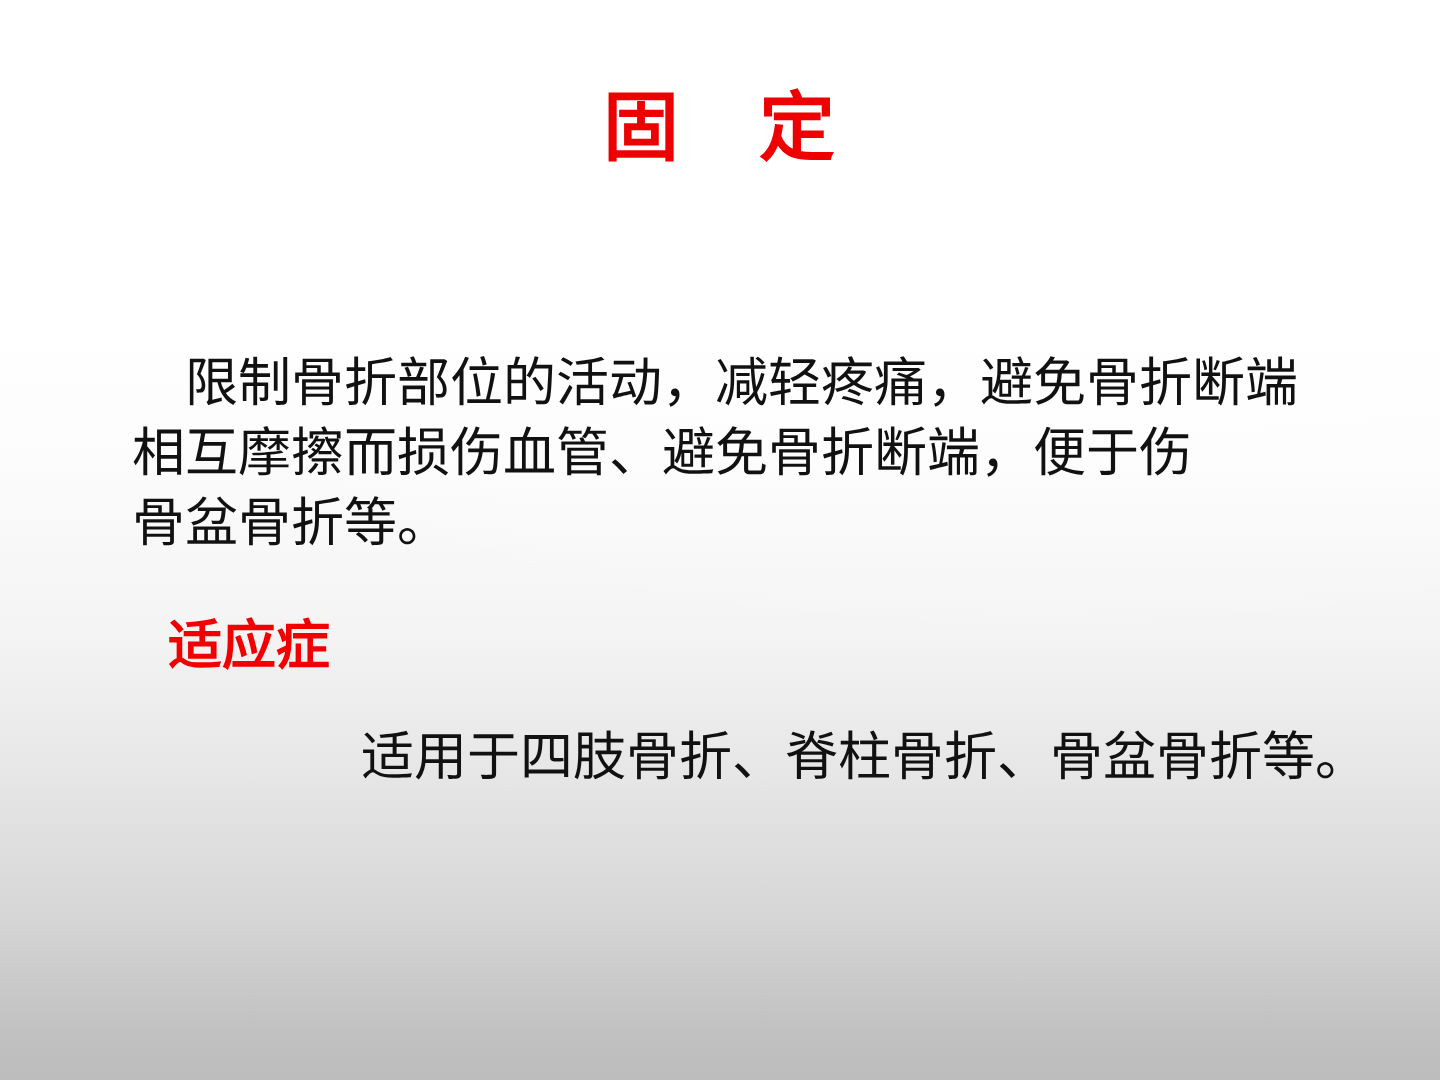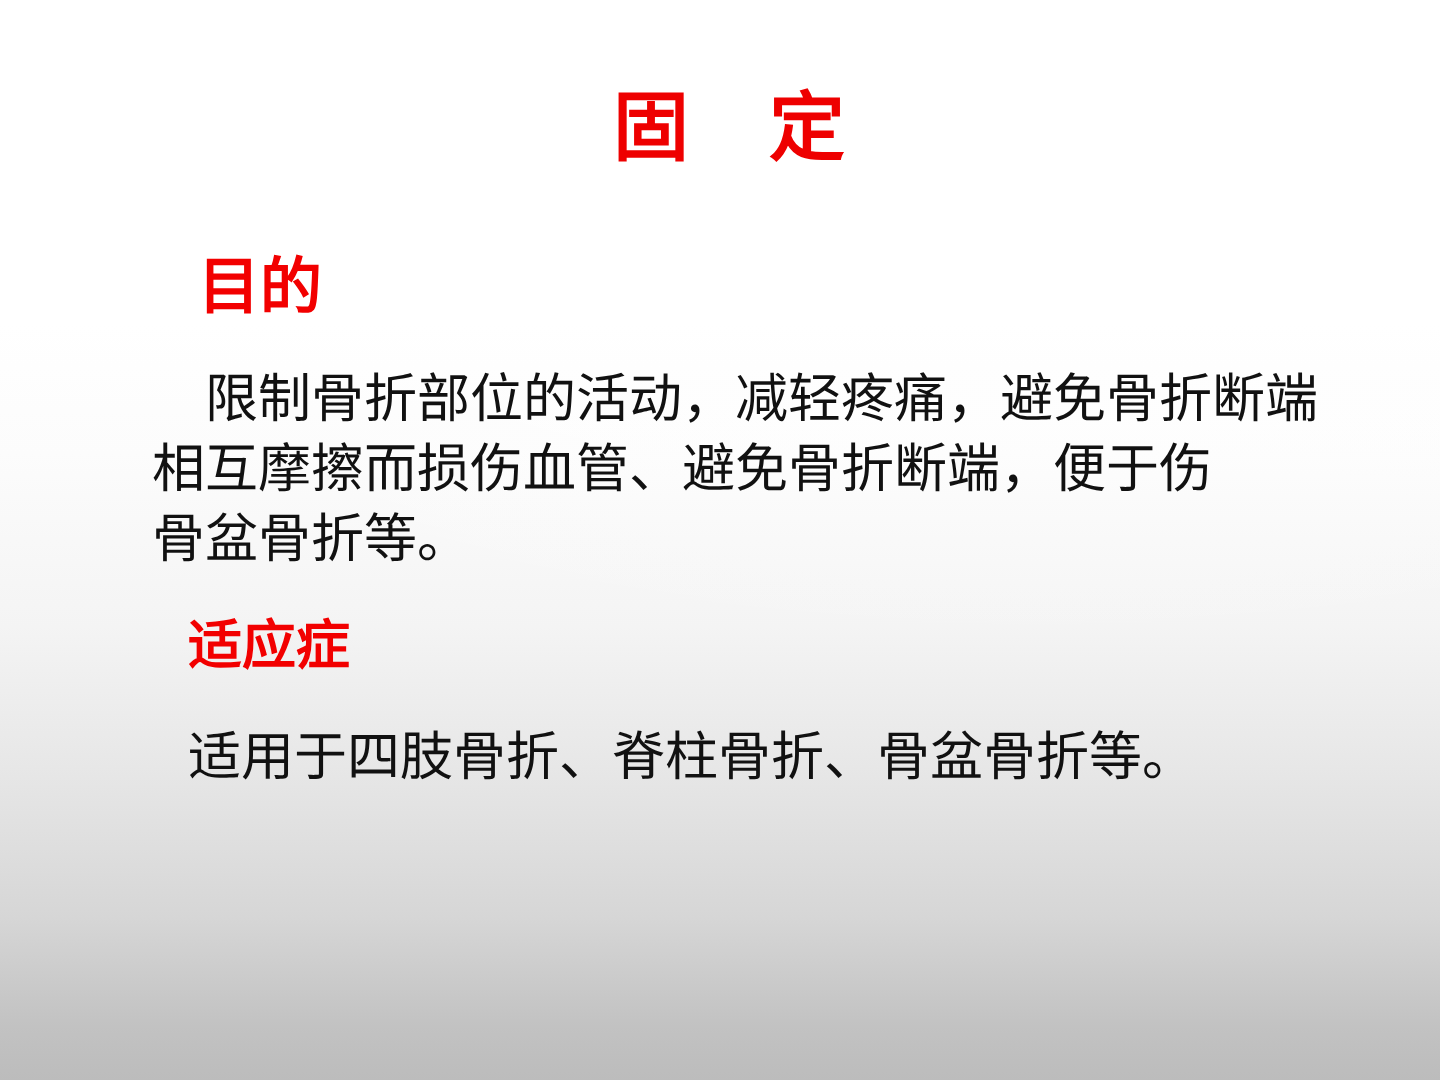--- a/index.html
+++ b/index.html
@@ -25,21 +25,20 @@
     background:
       linear-gradient(to bottom,
         #ffffff 0%,
         #ffffff 30%,
         #fcfcfc 42%,
         #f4f4f4 58%,
         #e6e6e6 72%,
         #d6d6d6 85%,
         #c2c2c2 95%,
         #bcbcbc 100%);
-    padding-left: 20px;
   }
 
   
   #slide::after {
     content: "";
     position: absolute;
     inset: 0;
     pointer-events: none;
     background: radial-gradient(ellipse 120% 70% at 72% 8%,
                 rgba(255,255,255,0.85) 0%,
@@ -96,46 +95,46 @@
   .body-block {
     position: absolute;
     color: #111111;
     font-family: "Liberation Serif", "DejaVu Serif", serif;
     font-size: 53px;
     line-height: 70px;
     letter-spacing: 0px;
   }
 
   #body-purpose {
-    top: 364px;
+    top: 348px;
     left: 132px;
     width: 1222px;
   }
 
   #body-purpose .line {
     display: block;
     white-space: pre;
   }
 
   #body-indications {
     top: 722px;
     left: 168px;
     width: 1200px;
     white-space: pre;
+    text-align: right;
   }
 </style>
 </head>
 <body>
 
 <div id="slide">
   <div id="content">
 
     <div class="slide-title">固　定</div>
 
-    <div class="section-heading" id="heading-purpose">目的</div>
 
     <div class="body-block" id="body-purpose">
       <span class="line">　限制骨折部位的活动，减轻疼痛，避免骨折断端</span>
       <span class="line">相互摩擦而损伤血管、避免骨折断端，便于伤</span>
       <span class="line">骨盆骨折等。</span>
     </div>
 
     <div class="section-heading" id="heading-indications">适应症</div>
 
     <div class="body-block" id="body-indications">适用于四肢骨折、脊柱骨折、骨盆骨折等。</div>

